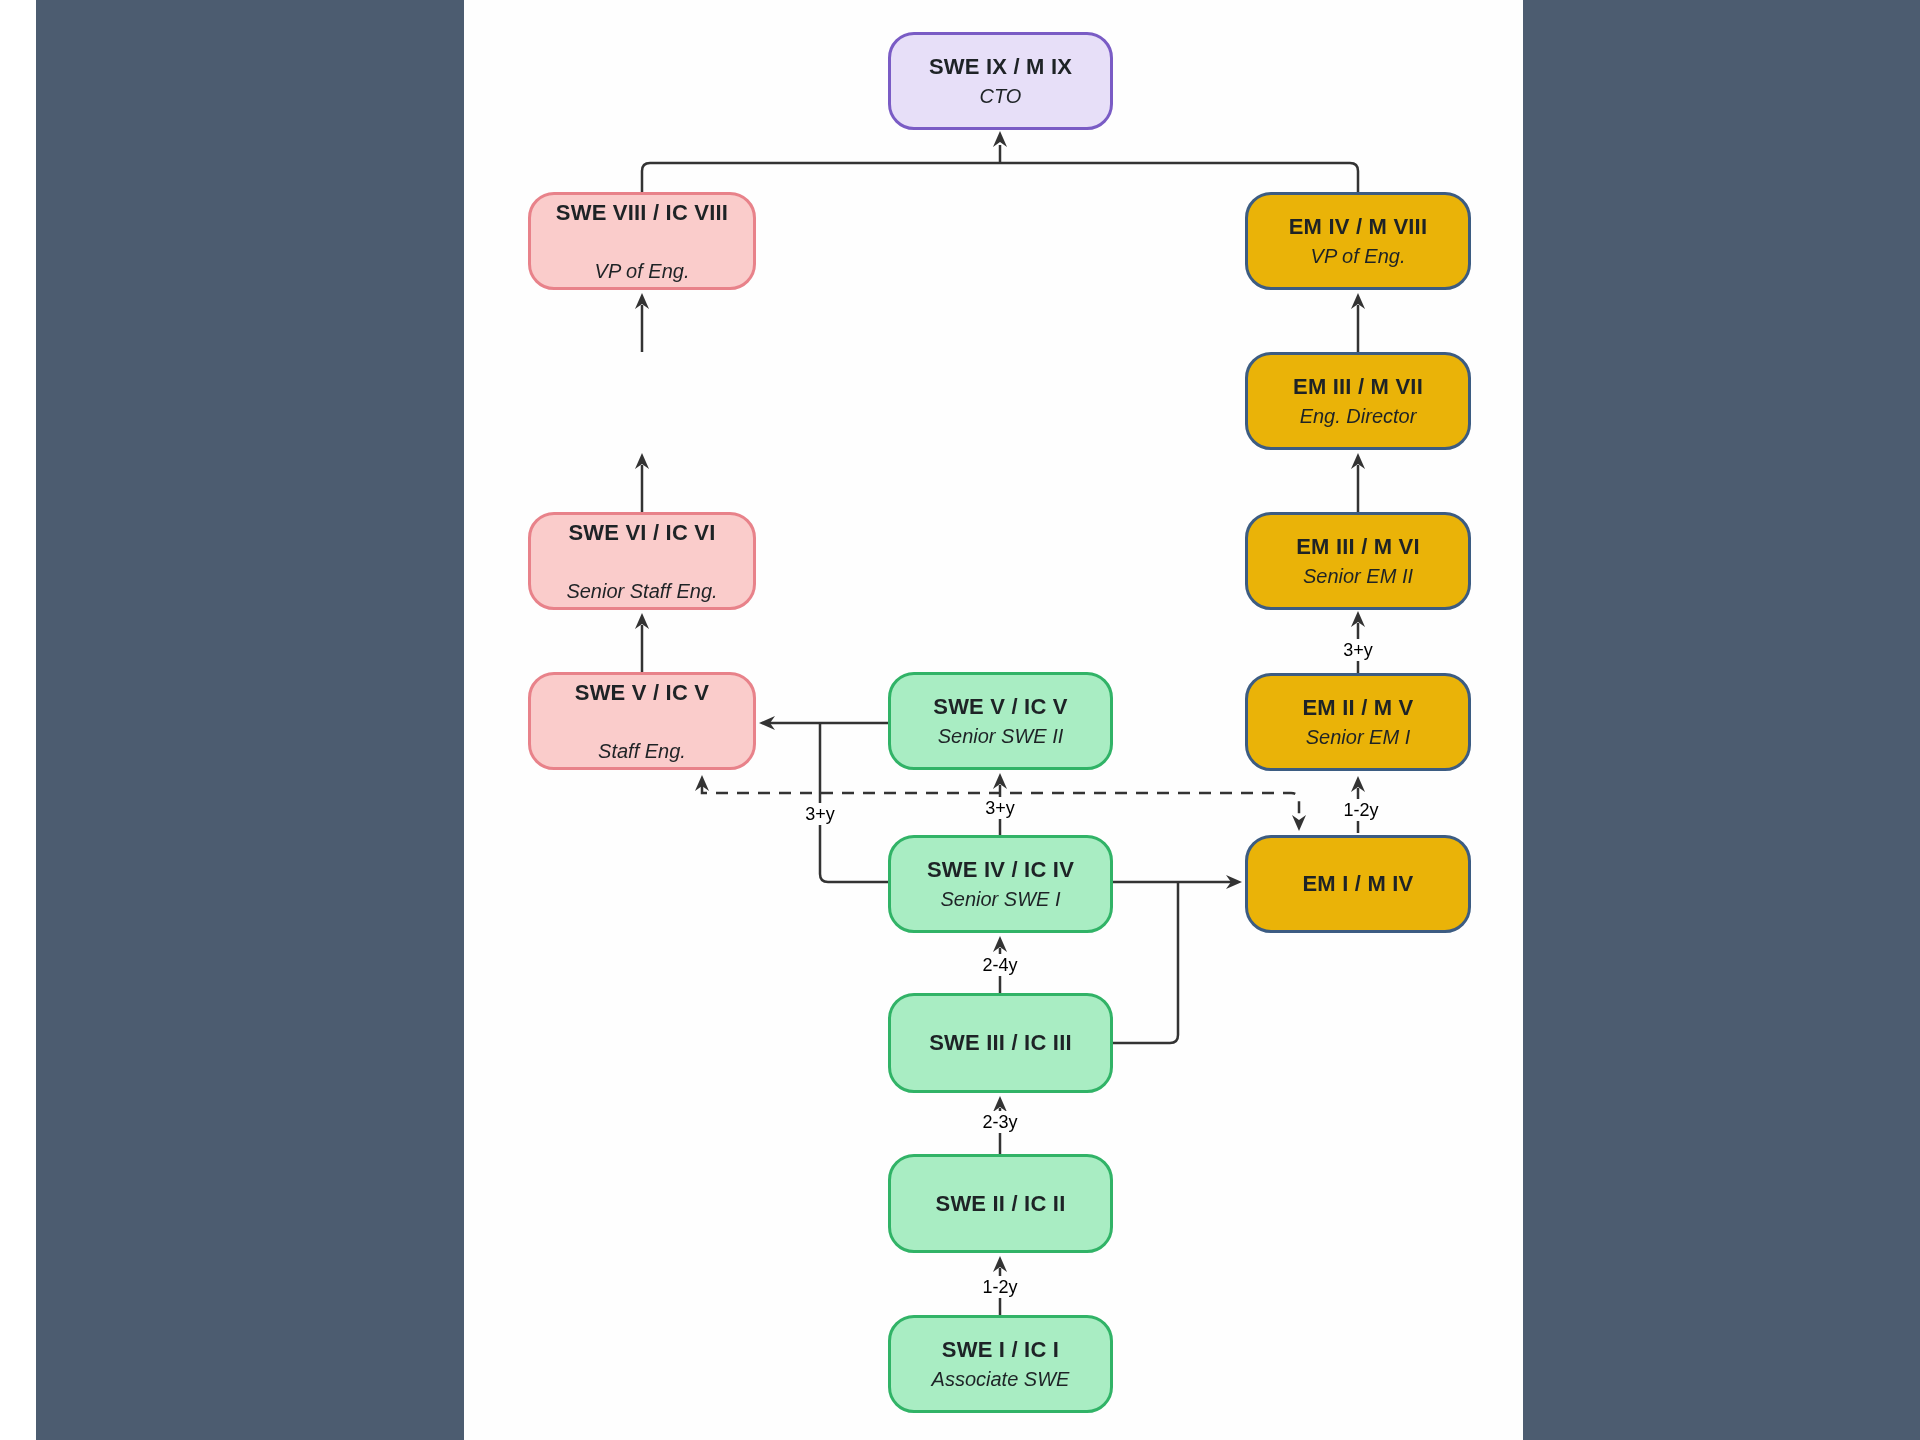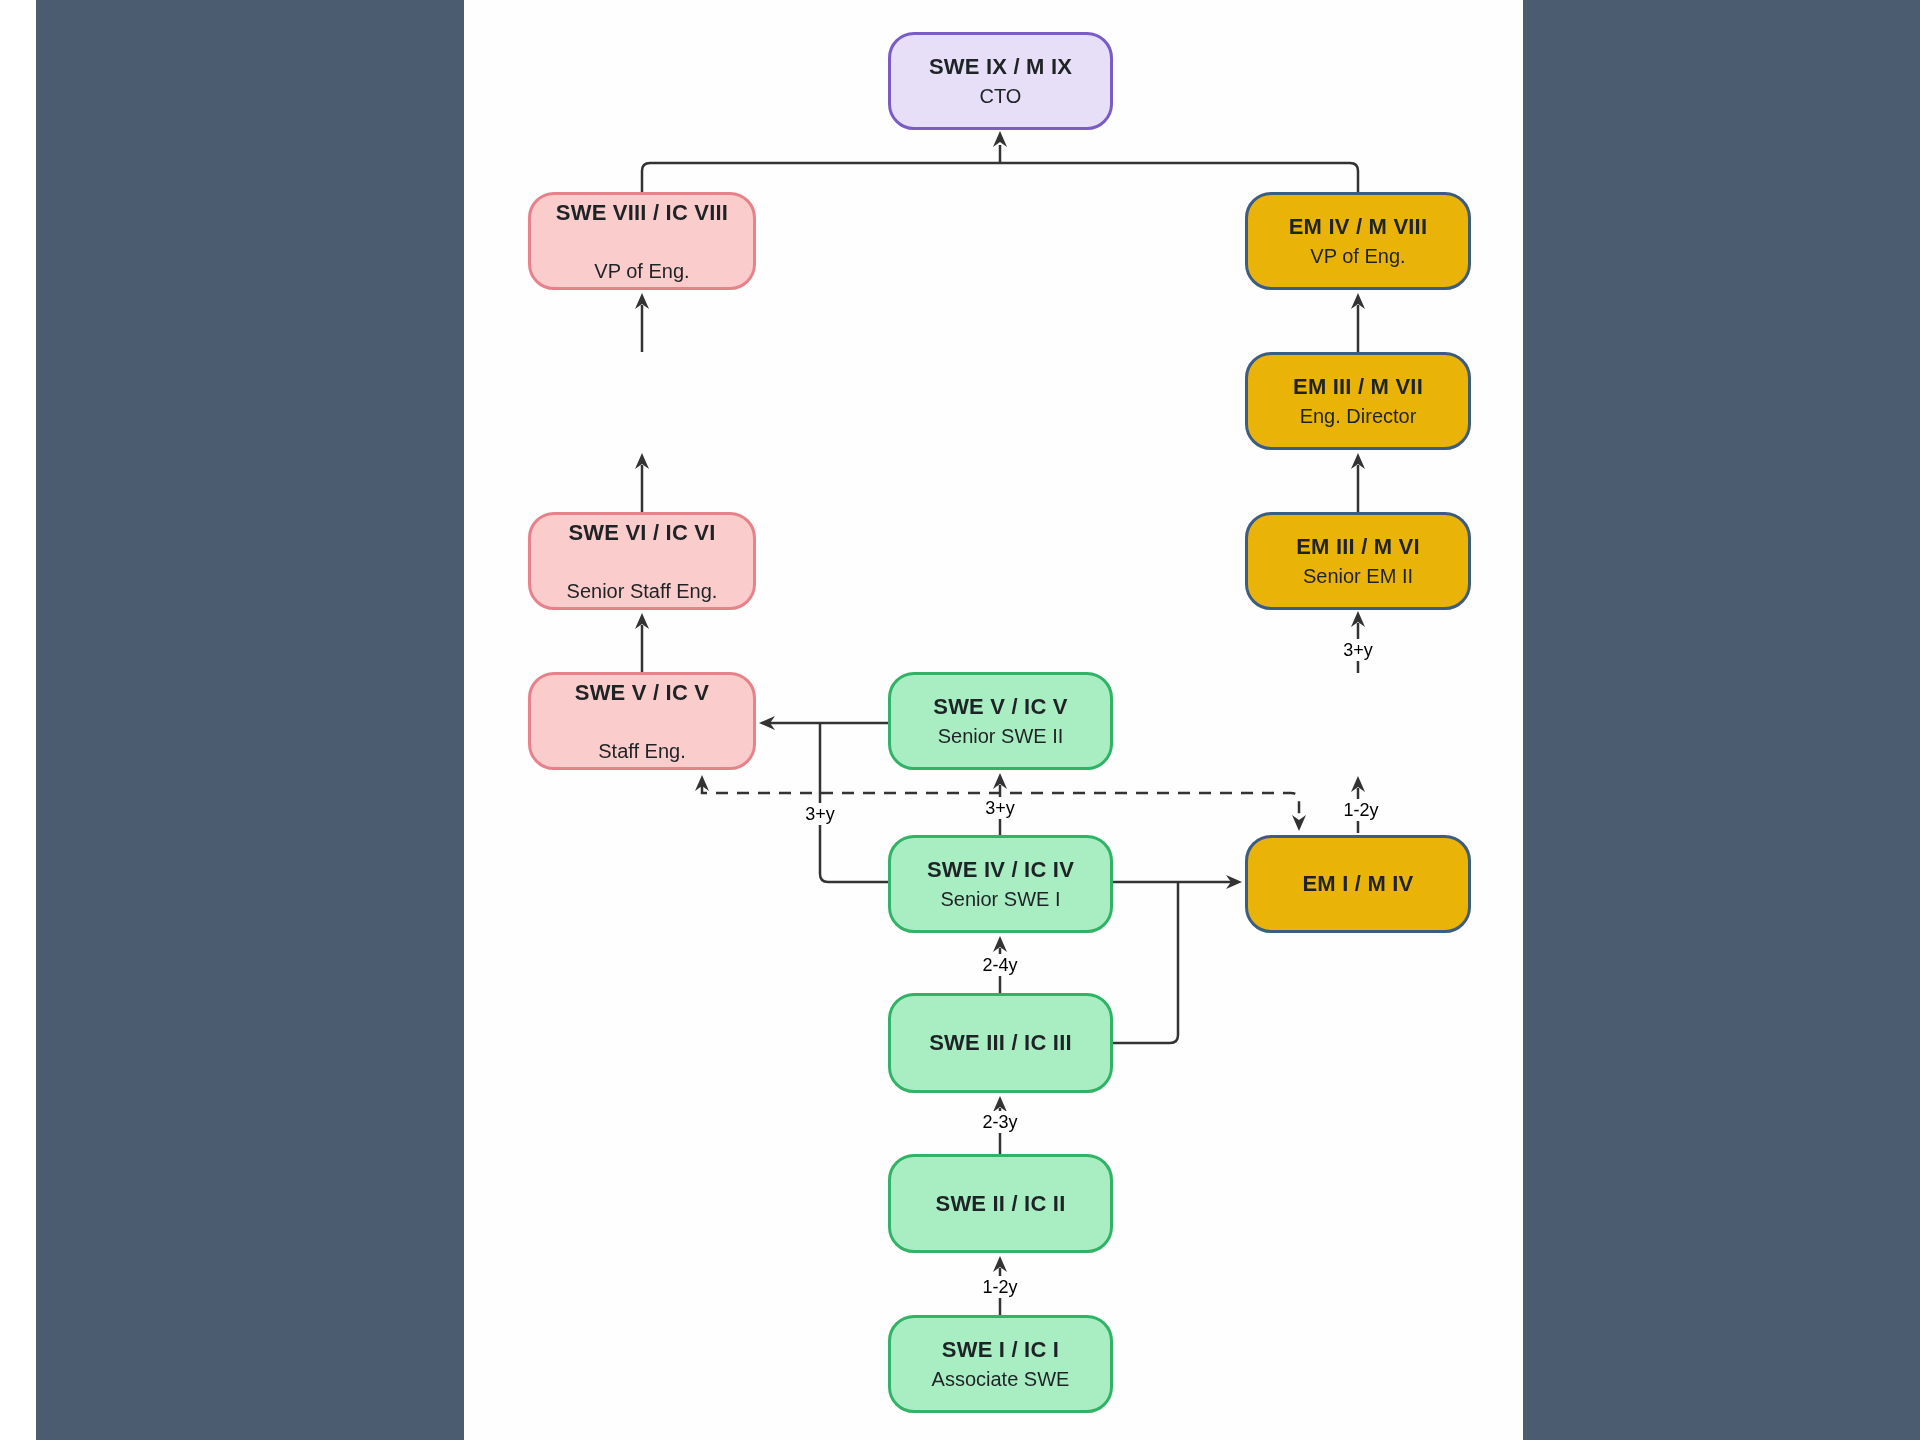--- a/index.html
+++ b/index.html
@@ -40,20 +40,21 @@
     color: #1E2326;
   }
   .node .title {
     font-size: 22px;
     font-weight: 700;
     letter-spacing: 0.2px;
     white-space: nowrap;
   }
   .node .subtitle {
     font-size: 20px;
+    font-style: italic;
     white-space: nowrap;
   }
   .node.purple { background: #E7DFF8; border-color: #7A5CC5; }
   .node.pink   { background: #FACCCB; border-color: #E8828A; gap: 34px; }
   .node.green  { background: #A9EDC3; border-color: #31B367; }
   .node.blue   { background: #eab308; border-color: #3C5C82; }
   .edge-label {
     position: absolute;
     transform: translate(-50%, -50%);
     background: #FEFEFE;
@@ -141,20 +142,24 @@
     <div class="subtitle">VP of Eng.</div>
   </div>
   <div class="node blue" style="left:1209px; top:352px; width:226px; height:98px">
     <div class="title">EM III / M VII</div>
     <div class="subtitle">Eng. Director</div>
   </div>
   <div class="node blue" style="left:1209px; top:512px; width:226px; height:98px">
     <div class="title">EM III / M VI</div>
     <div class="subtitle">Senior EM II</div>
   </div>
+  <div class="node blue" style="left:1209px; top:673px; width:226px; height:98px">
+    <div class="title">EM II / M V</div>
+    <div class="subtitle">Senior EM I</div>
+  </div>
   <div class="node blue" style="left:1209px; top:835px; width:226px; height:98px">
     <div class="title">EM I / M IV</div>
   </div>
 
   <div class="node green" style="left:852px; top:672px; width:225px; height:98px">
     <div class="title">SWE V / IC V</div>
     <div class="subtitle">Senior SWE II</div>
   </div>
   <div class="node green" style="left:852px; top:835px; width:225px; height:98px">
     <div class="title">SWE IV / IC IV</div>

